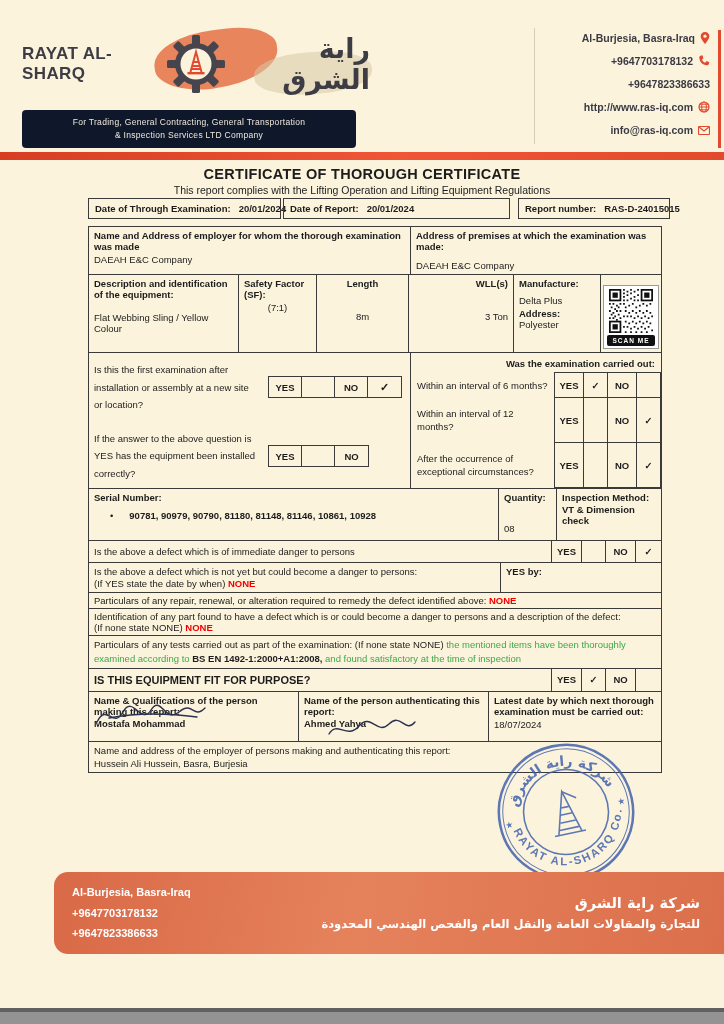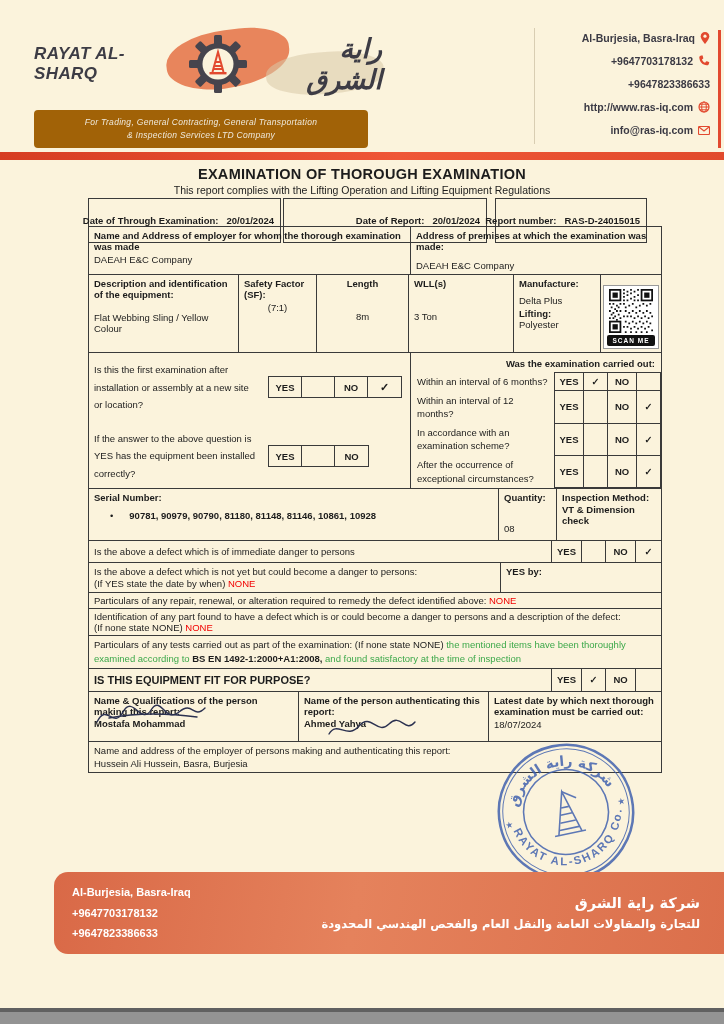--- a/index.html
+++ b/index.html
@@ -4,52 +4,52 @@
 <style>
   * { margin:0; padding:0; box-sizing:border-box; }
   body { margin:0; background:#ffffff; }
   .page {
     position:relative; width:724px; height:1024px;
     background:#fbf3dc; overflow:hidden;
     font-family:"Liberation Sans", sans-serif; color:#1c1c1c;
   }
   .ar { font-family:"DejaVu Sans", sans-serif; }
   .lbl { font-weight:bold; }
-  .red { color:#f20000; font-weight:normal;margin-top:14px; }
+  .red { color:#f20000; font-weight:bold;margin-top:14px; }
   .green { color:#3ca84a; }
   .std { font-weight:bold; }
 
   
-  .logo-block { position:absolute; left:34px; top:18px; width:348px;font-style:italic; }
+  .logo-block { position:absolute; left:22px; top:18px; width:348px; }
   .logo-row { position:relative; display:flex; align-items:center; gap:8px; height:92px; }
   .splash-orange { position:absolute; left:132px; top:12px; width:124px; height:58px;
     background:#e4693c; opacity:.8; border-radius:52% 40% 58% 46%; transform:rotate(-7deg); }
   .splash-tan { position:absolute; left:232px; top:34px; width:118px; height:42px;
     background:#d9c9a8; opacity:.55; border-radius:46%; transform:rotate(-4deg); }
   .company-en { position:relative; font-size:17px; font-weight:bold; color:#3d3c45; letter-spacing:.4px; width:148px; }
   .gear-wrap { position:relative; width:58px; height:58px; flex:0 0 auto; }
   .company-ar { position:relative; font-size:27px; font-weight:bold; color:#3d3c45; }
-  .tagline { background:#a16207; color:#efe9dc; font-size:8.5px; text-align:center;
+  .tagline { background:#0f172a; color:#efe9dc; font-size:8.5px; text-align:center;
     padding:6px 8px; border-radius:4px; width:334px; line-height:1.55; letter-spacing:.3px; }
   .contacts { position:absolute; right:14px; top:32px; width:190px; display:flex; flex-direction:column; gap:11px; }
   .contact-line { display:flex; justify-content:flex-end; align-items:center; gap:5px;
     font-size:10.5px; font-weight:bold; color:#3b3a44; }
   .header-sep { position:absolute; left:534px; top:28px; height:116px; width:1px; background:#d8cdb2; }
   .edge-line { position:absolute; right:3px; top:30px; width:3px; height:118px; background:#e2492f; }
   .stripe { position:absolute; left:0; top:152px; width:724px; height:8px;
     background:linear-gradient(90deg,#d63d22,#ef5636 55%,#e14a2c); }
 
   
   .title { position:absolute; top:166px; width:724px; text-align:center; font-size:14.5px; font-weight:bold; letter-spacing:.3px; }
   .subtitle { position:absolute; top:184px; width:724px; text-align:center; font-size:10.5px; }
 
   
   .meta-row { position:absolute; left:88px; top:198px; display:flex; }
   .meta-box { border:1px solid #3a3a3a; font-size:9.5px; font-weight:bold;
-    padding:16px 6px; display:flex; gap:8px; align-items:center; white-space:nowrap;justify-content:flex-end; }
+    padding:4px 6px; display:flex; gap:8px; align-items:center; white-space:nowrap; }
 
   
   .form { position:absolute; left:88px; top:226px; width:574px; border:1px solid #3a3a3a; font-size:9.5px; }
   .frow { display:flex; border-bottom:1px solid #3a3a3a; }
   .frow:last-child { border-bottom:none; }
   .fcell { border-right:1px solid #3a3a3a; }
   .pad { padding:3px 5px; }
 
   
   .qleft { width:322px; padding:8px 4px 6px 5px; border-right:1px solid #3a3a3a; }
@@ -178,29 +178,29 @@
       <svg width="12" height="9" viewBox="0 0 12 9">
           <rect x=".5" y=".5" width="11" height="8" rx="1" fill="none" stroke="#e2492f" stroke-width="1.1"></rect>
           <path d="M1 1l5 4 5-4" fill="none" stroke="#e2492f" stroke-width="1.1"></path>
         </svg>
     </div>
   </div>
 
   <div class="edge-line"></div>
   <div class="stripe"></div>
 
-  <div class="title">EXAMINATION OF THOROUGH EXAMINATION</div>
+  <div class="title">CERTIFICATE OF THOROUGH CERTIFICATE</div>
   <div class="subtitle">This report complies with the Lifting Operation and Lifting Equipment Regulations</div>
 
   <div class="meta-row">
     <div class="meta-box" style="width:193px">
       <span>Date of Through Examination:</span>
       <span>20/01/2024</span>
     </div>
-    <div class="meta-box" style="width:204px;margin-left:2px">
+    <div class="meta-box" style="width:227px;margin-left:2px">
       <span>Date of Report:</span>
       <span>20/01/2024</span>
     </div>
     <div class="meta-box" style="width:152px;margin-left:8px">
       <span>Report number:</span>
       <span>RAS-D-24015015</span>
     </div>
   </div>
 
   <div class="form">
@@ -222,28 +222,28 @@
         <div style="margin-top:12px">Flat Webbing Sling / Yellow Colour</div>
       </div>
       <div class="fcell pad" style="width:78px">
         <div class="lbl">Safety Factor (SF):</div>
         <div style="margin-top:2px;text-align:center">(7:1)</div>
       </div>
       <div class="fcell pad" style="width:92px;text-align:center">
         <div class="lbl">Length</div>
         <div style="margin-top:22px">8m</div>
       </div>
-      <div class="fcell pad" style="width:105px;text-align:left">
+      <div class="fcell pad" style="width:105px;text-align:right">
         <div class="lbl">WLL(s)</div>
         <div style="margin-top:22px">3 Ton</div>
       </div>
       <div class="fcell pad" style="width:87px">
         <div class="lbl">Manufacture:</div>
         <div style="margin-top:6px">Delta Plus</div>
-        <div class="lbl" style="margin-top:2px">Lifting:</div>
+        <div class="lbl" style="margin-top:2px">Address:</div>
         <div>Polyester</div>
       </div>
       <div class="qrcell">
         <div class="qr-box">
           <svg width="44" height="44" viewBox="0 0 25 25">
             <rect width="25" height="25" fill="#fff"></rect>
             <g fill="#111">
                 <rect x="0" y="0" width="7" height="7"></rect>
                 <rect x="18" y="0" width="7" height="7"></rect>
                 <rect x="0" y="18" width="7" height="7"></rect>
@@ -296,27 +296,20 @@
             <div class="qc chk"></div>
           </div>
           <div class="qrow">
             <div class="qq">Within an interval of 12 months?</div>
             <div class="qc">YES</div>
             <div class="qc chk"></div>
             <div class="qc">NO</div>
             <div class="qc chk">✓</div>
           </div>
           <div class="qrow">
-            <div class="qq">In accordance with an examination scheme?</div>
-            <div class="qc">YES</div>
-            <div class="qc chk"></div>
-            <div class="qc">NO</div>
-            <div class="qc chk">✓</div>
-          </div>
-          <div class="qrow">
             <div class="qq">After the occurrence of exceptional circumstances?</div>
             <div class="qc">YES</div>
             <div class="qc chk"></div>
             <div class="qc">NO</div>
             <div class="qc chk">✓</div>
           </div>
         </div>
       </div>
     </div>
 

